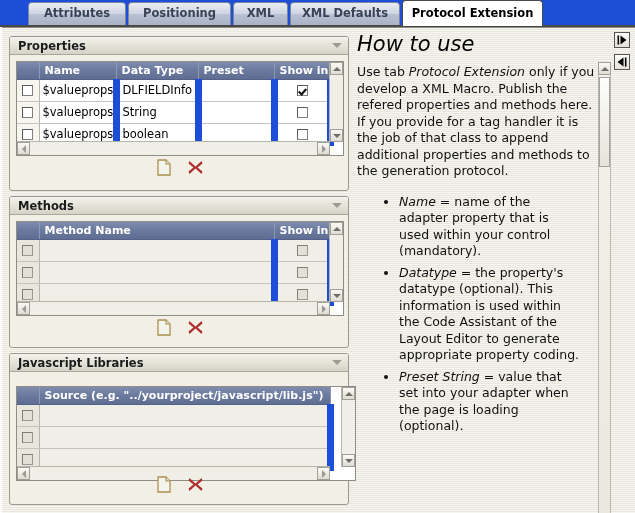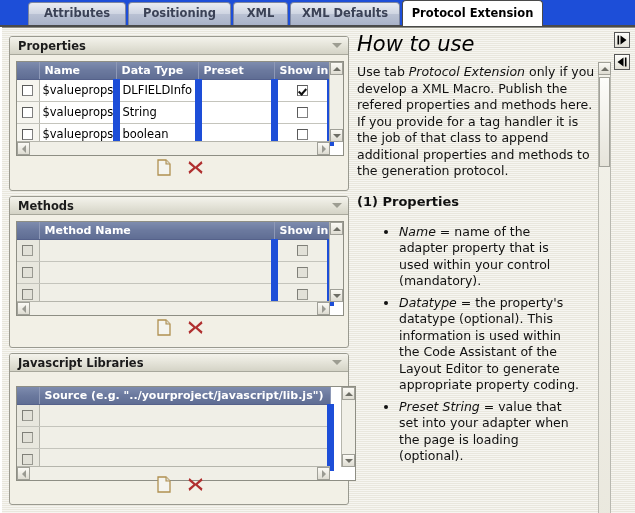--- a/index.html
+++ b/index.html
@@ -559,21 +559,20 @@
         <svg width="17" height="17" viewBox="0 0 17 17">
           <path d="M2.5 2 L8.5 7.4 L14.5 2 L15.5 4.5 L10.6 8.5 L15.5 12.5 L14.5 15 L8.5 9.6 L2.5 15 L1.5 12.5 L6.4 8.5 L1.5 4.5 Z" fill="#b03030"></path>
         </svg>
       </span>
     </div>
   </div>
 
   <div class="help">
     <h1>How to use</h1>
     <p><span>Use tab </span><i>Protocol Extension</i><span> only if you develop a XML Macro. Publish the refered properties and methods here. If you provide for a tag handler it is the job of that class to append additional properties and methods to the generation protocol.</span></p>
-    <h2>(1) Properties</h2>
     <ul>
       <li><i>Name</i><span> = name of the adapter property that is used within your control (mandatory).</span></li>
       <li><i>Datatype</i><span> = the property's datatype  (optional). This information is used within the Code Assistant of the Layout Editor to generate appropriate property coding.</span></li>
       <li><i>Preset String</i><span> = value that set into your adapter when the page is loading (optional).</span></li>
     </ul>
   </div>
 
   <div class="help-scroll">
     <div class="sbtn" style="left:-1px; top:0; width:13px; height:13px;">
         <span class="arw up"></span>

